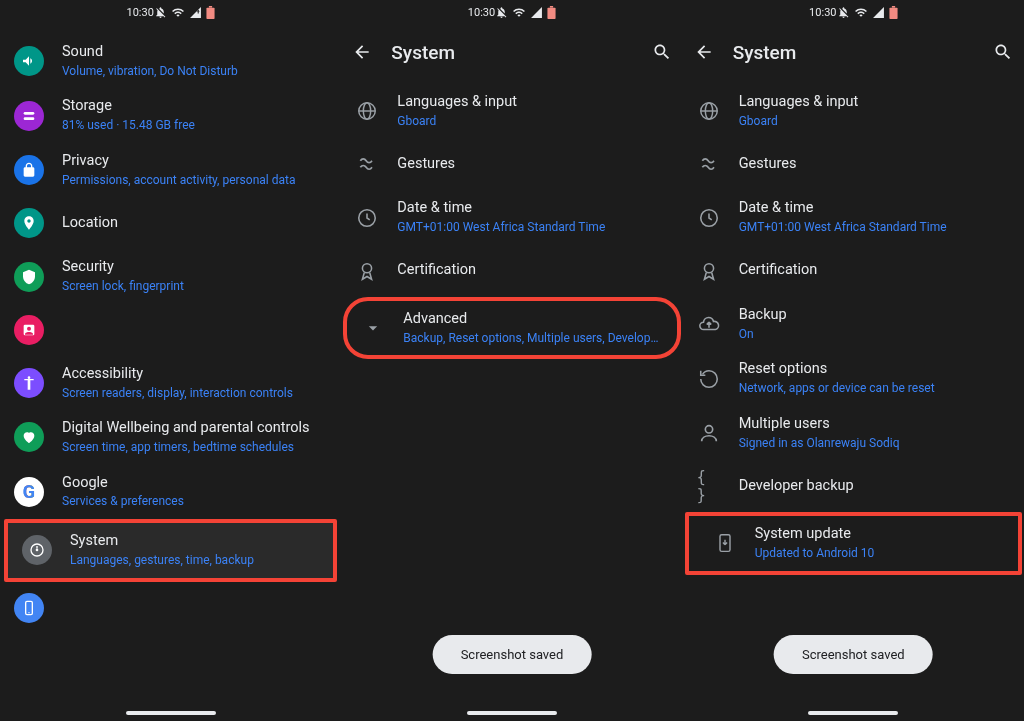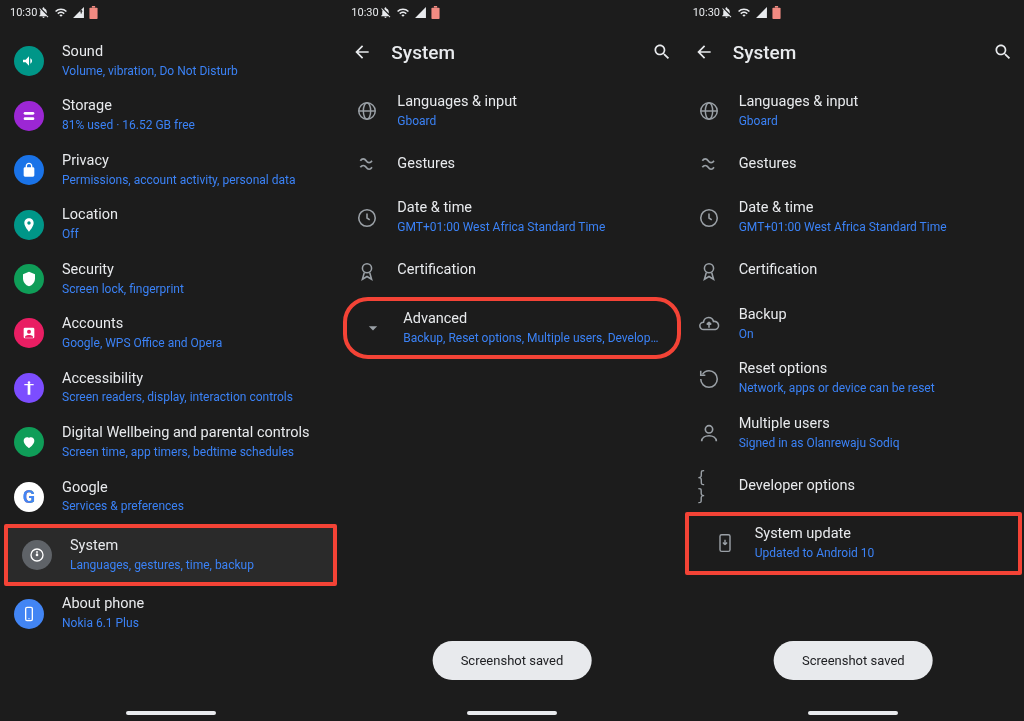--- a/index.html
+++ b/index.html
@@ -2,21 +2,21 @@
 <html><head>
 <meta charset="utf-8">
 <style>
   * { box-sizing: border-box; margin: 0; padding: 0; }
   html, body { width: 1024px; height: 721px; background: #1a1a1a; font-family: Roboto, Arial, sans-serif; overflow: hidden; }
   .triptych { display: flex; width: 1024px; height: 721px; }
   .panel { width: 341.33px; height: 721px; background: #1c1c1c; position: relative; overflow: hidden; }
   .panel:nth-child(2) { width: 341.33px; }
 
   
-  .statusbar { height: 24px; display:flex; align-items:center; justify-content:flex-start; padding: 0 10px; font-size: 11px; color: #e8eaed; }
+  .statusbar { height: 24px; display:flex; align-items:center; justify-content:center; padding: 0 10px; font-size: 11px; color: #e8eaed; }
   .status-icons { display:flex; gap:4px; align-items:center; font-size:11px; }
   .status-icons span { display:inline-block; }
 
   
   .appbar { display:flex; align-items:center; height: 56px; padding: 0 10px; gap: 18px; }
   .appbar .back { width: 22px; height:22px; color:#e8eaed; display:flex; align-items:center; justify-content:center; }
   .appbar .title { flex:1; font-size: 19px; font-weight:500; color:#e8eaed; }
   .appbar .search { width:22px; height:22px; color:#e8eaed; display:flex; align-items:center; justify-content:center; }
 
   
@@ -26,21 +26,21 @@
   .row .circle { width:30px; height:30px; border-radius:50%; display:flex; align-items:center; justify-content:center; }
   .row .simple-icon { width:24px; height:24px; display:flex; align-items:center; justify-content:center; color:#9aa0a6; }
   .row .txt { display:flex; flex-direction:column; justify-content:center; min-width:0; flex:1; }
   .row .title { font-size: 14.5px; color:#e8eaed; line-height:1.3; }
   .row .subtitle { font-size: 12px; color:#3b82f6; line-height:1.3; margin-top:2px; white-space: nowrap; overflow:hidden; text-overflow: ellipsis; }
   .row.highlight { border: 4px solid #f44336; border-radius: 2px; }
   .row.hl-bg { background:#2a2a2a; }
   .spacer { height: 6px; }
 
   
-  .snackbar { position:absolute; bottom: 41px; left:50%; transform:translateX(-50%); background:#e8eaed; color:#202124; font-size:13px; padding: 12px 28px; border-radius: 22px; }
+  .snackbar { position:absolute; bottom: 47px; left:50%; transform:translateX(-50%); background:#e8eaed; color:#202124; font-size:13px; padding: 12px 28px; border-radius: 22px; }
 
   
   .navbar { position:absolute; bottom:6px; left:50%; transform:translateX(-50%); width: 90px; height:4px; background:#e8eaed; border-radius:3px; }
 
   svg { display:block; }
 
   .c-teal { background:#009688; }
   .c-purple { background:#9c27d4; fill:#fff;}
   .c-blue { background:#1a73e8; }
   .c-green { background:#0f9d58; }
@@ -107,21 +107,21 @@
         <div class="icon-wrap">
             <div class="circle c-purple">
               <svg width="16" height="16" viewBox="0 0 24 24" fill="#fff">
                 <rect x="4" y="6" width="16" height="4" rx="2"></rect>
                 <rect x="4" y="14" width="16" height="4" rx="2"></rect>
               </svg>
             </div>
           </div>
         <div class="txt">
             <div class="title">Storage</div>
-            <div class="subtitle">81% used · 16.52 GB free</div>
+            <div class="subtitle">81% used · 15.48 GB free</div>
           </div>
       </div>
 
       <div class="row">
         <div class="icon-wrap">
             <div class="circle c-blue">
               <svg width="16" height="16" viewBox="0 0 24 24" fill="#fff">
                 <path d="M18 8h-1V6c0-2.8-2.2-5-5-5S7 3.2 7 6v2H6c-1.1 0-2 .9-2 2v10c0 1.1.9 2 2 2h12c1.1 0 2-.9 2-2V10c0-1.1-.9-2-2-2zM9 6c0-1.7 1.3-3 3-3s3 1.3 3 3v2H9V6z"></path>
               </svg>
             </div>
@@ -135,21 +135,20 @@
       <div class="row">
         <div class="icon-wrap">
             <div class="circle c-teal">
               <svg width="16" height="16" viewBox="0 0 24 24" fill="#fff">
                 <path d="M12 2C8.1 2 5 5.1 5 9c0 5.3 7 13 7 13s7-7.7 7-13c0-3.9-3.1-7-7-7zm0 9.5c-1.4 0-2.5-1.1-2.5-2.5S10.6 6.5 12 6.5s2.5 1.1 2.5 2.5S13.4 11.5 12 11.5z"></path>
               </svg>
             </div>
           </div>
         <div class="txt">
             <div class="title">Location</div>
-            <div class="subtitle">Off</div>
           </div>
       </div>
 
       <div class="row">
         <div class="icon-wrap">
             <div class="circle c-green">
               <svg width="16" height="16" viewBox="0 0 24 24" fill="#fff">
                 <path d="M12 1L3 5v6c0 5.6 3.8 10.7 9 12 5.2-1.3 9-6.4 9-12V5l-9-4z"></path>
               </svg>
             </div>
@@ -163,24 +162,20 @@
       <div class="row">
         <div class="icon-wrap">
             <div class="circle c-pink">
               <svg width="16" height="16" viewBox="0 0 24 24" fill="#fff">
                 <rect x="4" y="4" width="16" height="16" rx="2"></rect>
                 <circle cx="12" cy="10" r="3" fill="#e91e63"></circle>
                 <path d="M6 18c0-2 4-3 6-3s6 1 6 3v1H6z" fill="#e91e63"></path>
               </svg>
             </div>
           </div>
-        <div class="txt">
-            <div class="title">Accounts</div>
-            <div class="subtitle">Google, WPS Office and Opera</div>
-          </div>
       </div>
 
       <div class="row">
         <div class="icon-wrap">
             <div class="circle c-dpurple">
               <svg width="16" height="16" viewBox="0 0 24 24" fill="#fff">
                 <circle cx="12" cy="4" r="2"></circle>
                 <path d="M19 8h-5v14h-2v-7h-0v7H10V8H5V6h14z"></path>
               </svg>
             </div>
@@ -234,24 +229,20 @@
       </div>
 
       <div class="row">
         <div class="icon-wrap">
             <div class="circle c-lblue">
               <svg width="16" height="16" viewBox="0 0 24 24" fill="#fff">
                 <rect x="7" y="2" width="10" height="20" rx="2" fill="none" stroke="#fff" stroke-width="2"></rect>
                 <circle cx="12" cy="19" r="1"></circle>
               </svg>
             </div>
-          </div>
-        <div class="txt">
-            <div class="title">About phone</div>
-            <div class="subtitle">Nokia 6.1 Plus</div>
           </div>
       </div>
 
     </div>
     <div class="navbar"></div>
   </div>
 
   <div class="panel">
     <div class="statusbar">
       <span>10:30</span>
@@ -483,21 +474,21 @@
         <div class="txt">
             <div class="title">Multiple users</div>
             <div class="subtitle">Signed in as Olanrewaju Sodiq</div>
           </div>
       </div>
       <div class="row">
         <div class="icon-wrap simple-icon">
             <span style="color:#9aa0a6;font-size:15px;font-family:monospace;">{ }</span>
           </div>
         <div class="txt">
-            <div class="title">Developer options</div>
+            <div class="title">Developer backup</div>
           </div>
       </div>
       <div class="row highlight" style="margin:0 2px;padding-left:24px;">
         <div class="icon-wrap simple-icon">
             <svg width="20" height="20" viewBox="0 0 24 24" fill="none" stroke="#9aa0a6" stroke-width="1.7">
               <rect x="6" y="2" width="12" height="20" rx="2"></rect>
               <path d="M12 8v6m0 0l-2.5-2.5M12 14l2.5-2.5"></path>
             </svg>
           </div>
         <div class="txt">

